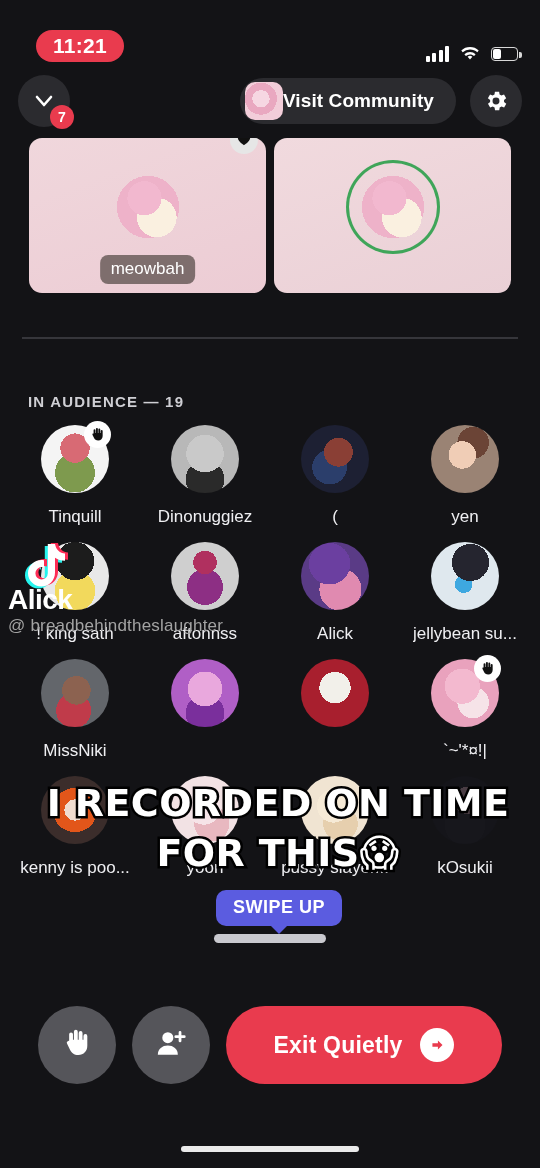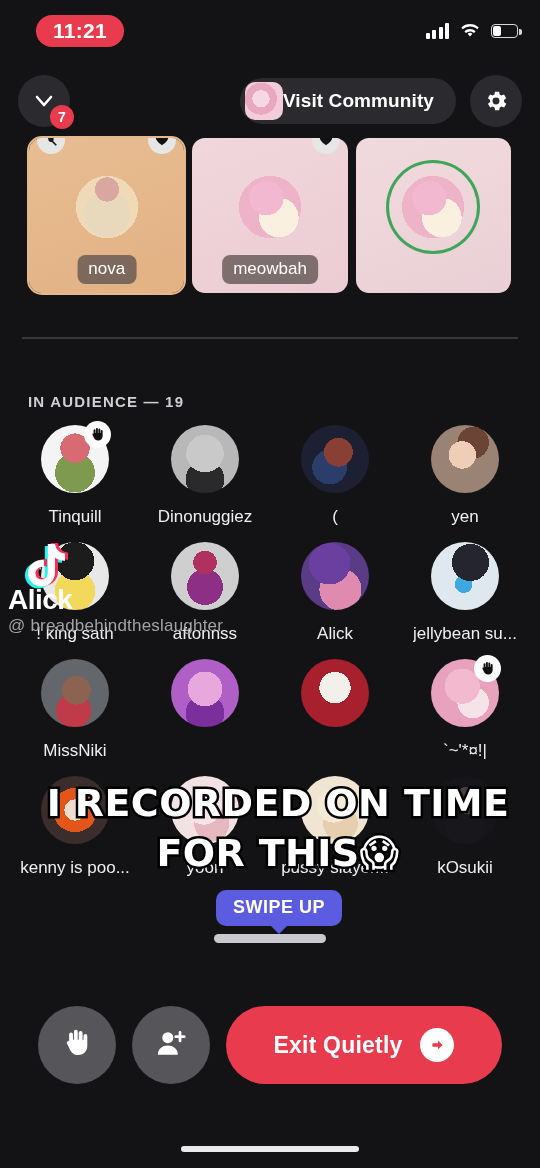--- a/index.html
+++ b/index.html
@@ -9,21 +9,21 @@
     font-family:"Liberation Sans", sans-serif;
     color:#fff;
     overflow:hidden;
     position:relative;
   }
   .phone { position:relative; width:540px; height:1168px; overflow:hidden; background:#131316; }
 
   
   .statusbar {
     position:absolute; top:0; left:0; width:540px; height:62px;
-    display:flex; align-items:center; justify-content:space-between;
+    display:flex; align-items:flex-end; justify-content:space-between;
     padding:0 22px 0 36px; z-index:40;
   }
   .time-pill {
     background:#E93B4E; color:#fff; font-weight:bold; font-size:21px;
     border-radius:18px; padding:5px 17px 6px; letter-spacing:.3px;
     line-height:1;
   }
   .status-right { display:flex; align-items:center; gap:11px; }
   .signal { display:flex; align-items:flex-end; gap:2.5px; height:16px; }
   .signal i { display:block; width:4px; background:#fff; border-radius:1px; }
@@ -228,35 +228,20 @@
     <div class="circ-btn">
       <span class="gear">
         <svg viewBox="0 0 24 24" width="26" height="26">
             <path fill="#fff" d="M19.4 13a7.8 7.8 0 0 0 0-2l2-1.6-2-3.4-2.4 1a7.6 7.6 0 0 0-1.7-1l-.4-2.6H11l-.4 2.6c-.6.2-1.2.6-1.7 1l-2.4-1-2 3.4L6.6 11a7.8 7.8 0 0 0 0 2l-2 1.6 2 3.4 2.4-1c.5.4 1.1.8 1.7 1l.4 2.6h3.9l.4-2.6c.6-.2 1.2-.6 1.7-1l2.4 1 2-3.4zM12 15.2A3.2 3.2 0 1 1 15.2 12 3.2 3.2 0 0 1 12 15.2z"></path>
           </svg>
       </span>
     </div>
   </div>
 
   <div class="stage">
-    <div class="card c0 sel">
-      <span class="card-badge left">
-        <svg viewBox="0 0 16 16" width="14" height="14">
-            <path d="M5 3.2a3 3 0 0 1 6 0v4a3 3 0 0 1-6 0z" fill="#1c1c1c"></path>
-            <path d="M2 2l12 12" stroke="#1c1c1c" stroke-width="2"></path>
-          </svg>
-      </span>
-      <span class="card-badge right">
-        <svg viewBox="0 0 16 14" width="14" height="12">
-            <path d="M8 13S.8 8.7.8 4.6A3.6 3.6 0 0 1 8 3a3.6 3.6 0 0 1 7.2 1.6C15.2 8.7 8 13 8 13z" fill="#111"></path>
-          </svg>
-      </span>
-      <span class="card-ava"></span>
-      <span class="card-name">nova</span>
-    </div>
     <div class="card c1">
       <span class="card-badge right">
         <svg viewBox="0 0 16 14" width="14" height="12">
             <path d="M8 13S.8 8.7.8 4.6A3.6 3.6 0 0 1 8 3a3.6 3.6 0 0 1 7.2 1.6C15.2 8.7 8 13 8 13z" fill="#111"></path>
           </svg>
       </span>
       <span class="card-ava"></span>
       <span class="card-name">meowbah</span>
     </div>
     <div class="card c2">

